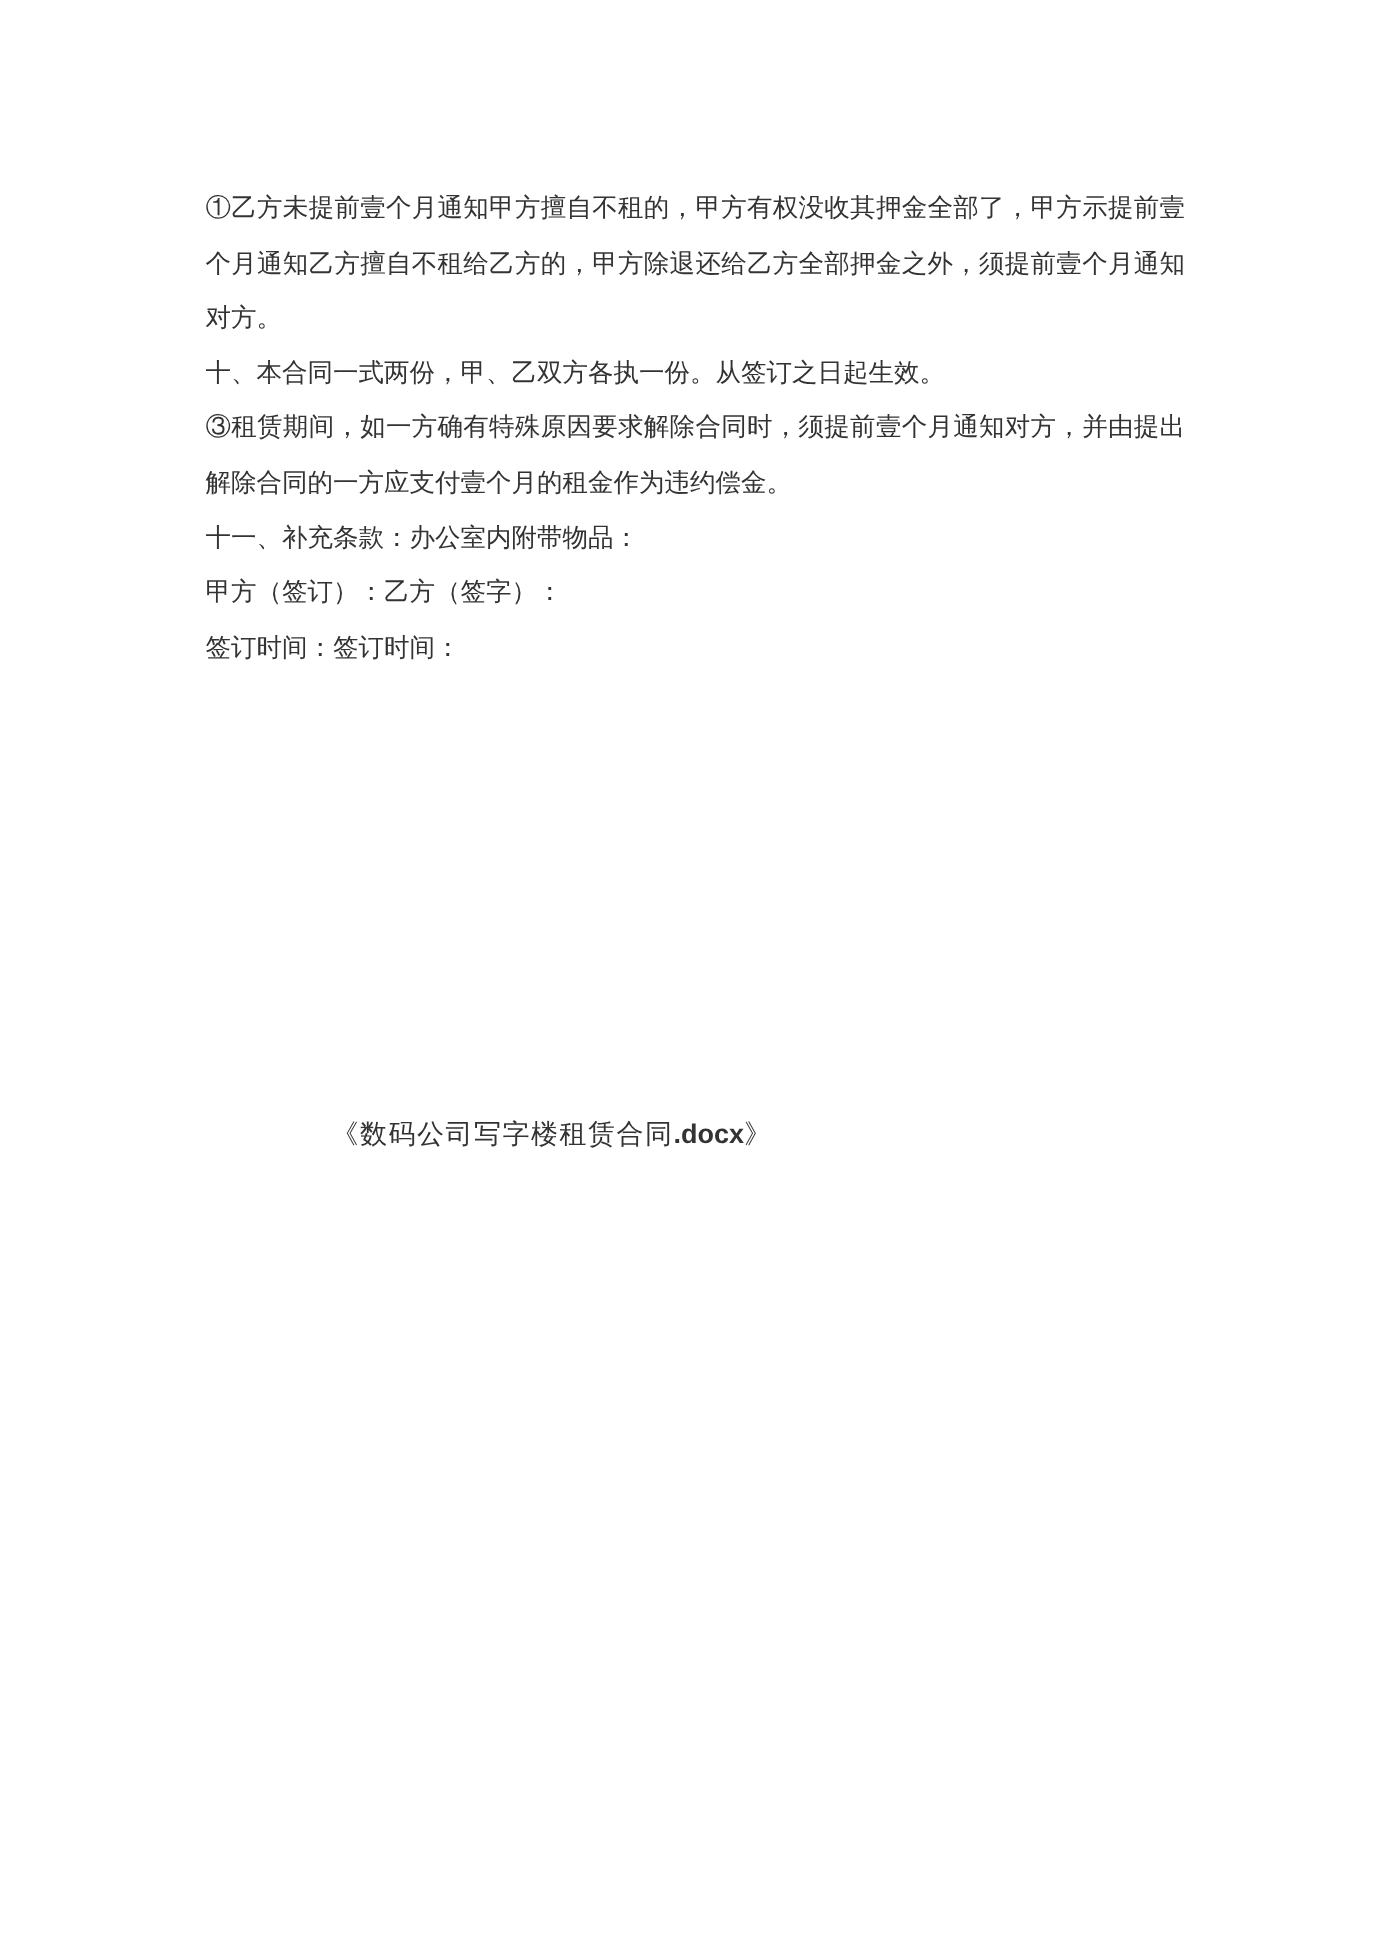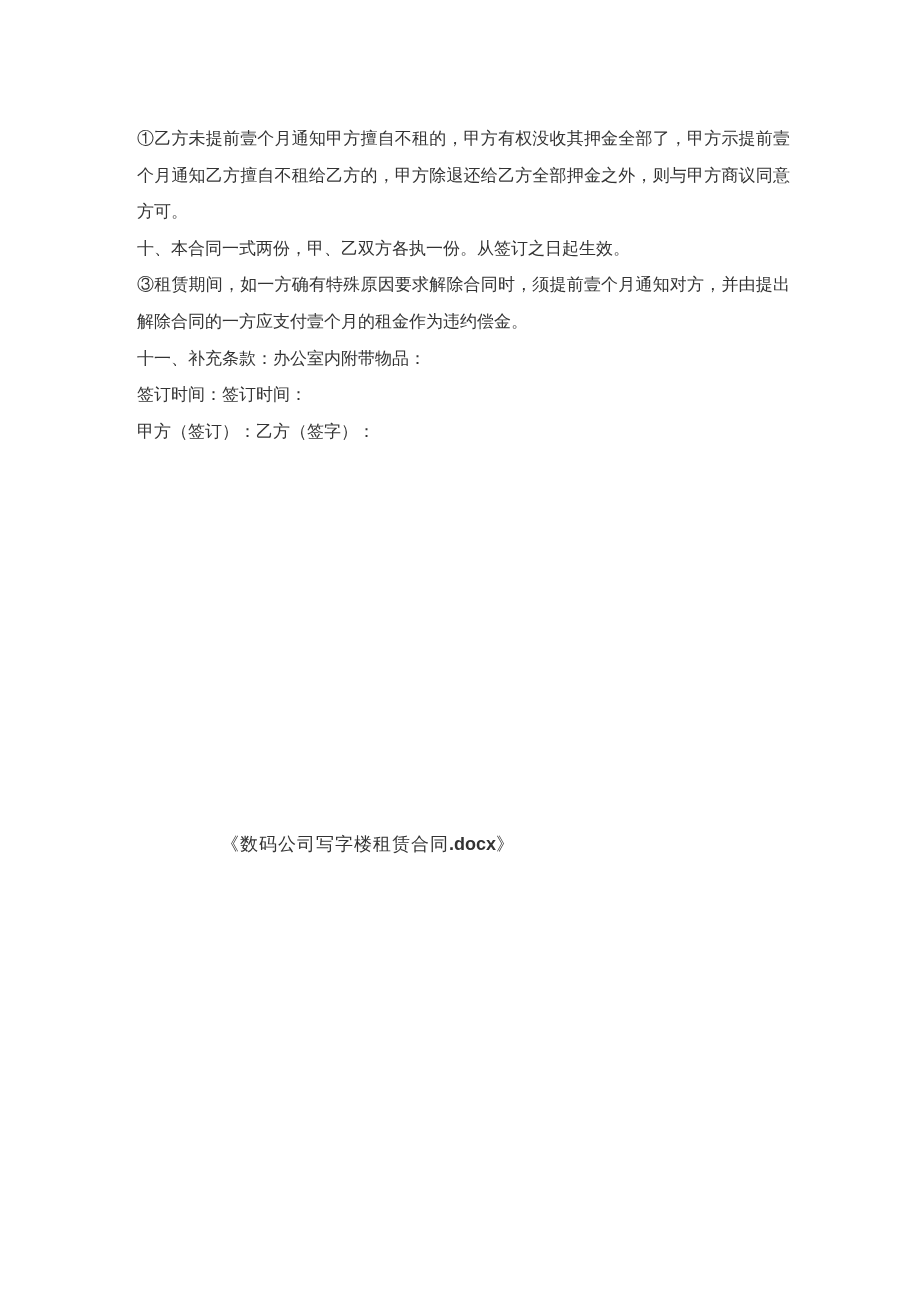--- a/index.html
+++ b/index.html
@@ -31,46 +31,46 @@
     text-align: justify;
     text-justify: inter-character;
   }
   .content p {
     margin: 0;
     padding: 0;
     word-break: break-all;
   }
   .doc-footer {
     position: absolute;
-    top: 832px;
+    top: 744px;
     left: 0;
     width: 736px;
     text-align: center;
     color: #333333;
     font-size: 18px;
     line-height: 24px;
     letter-spacing: 1px;
   }
   .file-ext {
     font-family: "Liberation Sans", "DejaVu Sans", sans-serif;
     font-weight: bold;
     letter-spacing: 0;
   }
 </style>
 </head>
 <body style="background: rgb(255, 255, 255);">
 
 <div class="page" style="background: rgb(255, 255, 255);">
 
   <div class="content" style="color: rgb(51, 51, 51);">
-    <p>①乙方未提前壹个月通知甲方擅自不租的，甲方有权没收其押金全部了，甲方示提前壹个月通知乙方擅自不租给乙方的，甲方除退还给乙方全部押金之外，则与甲方商议同意方可。</p>
+    <p>①乙方未提前壹个月通知甲方擅自不租的，甲方有权没收其押金全部了，甲方示提前壹个月通知乙方擅自不租给乙方的，甲方除退还给乙方全部押金之外，须提前壹个月通知对方。</p>
     <p>十、本合同一式两份，甲、乙双方各执一份。从签订之日起生效。</p>
     <p>③租赁期间，如一方确有特殊原因要求解除合同时，须提前壹个月通知对方，并由提出解除合同的一方应支付壹个月的租金作为违约偿金。</p>
     <p>十一、补充条款：办公室内附带物品：</p>
+    <p>甲方（签订）：乙方（签字）：</p>
     <p>签订时间：签订时间：</p>
-    <p>甲方（签订）：乙方（签字）：</p>
   </div>
 
   <div class="doc-footer" style="color: rgb(51, 51, 51);">
     <span>《数码公司写字楼租赁合同</span><span class="file-ext">.docx</span><span>》</span>
   </div>
 
 </div>
 
 </body></html>

